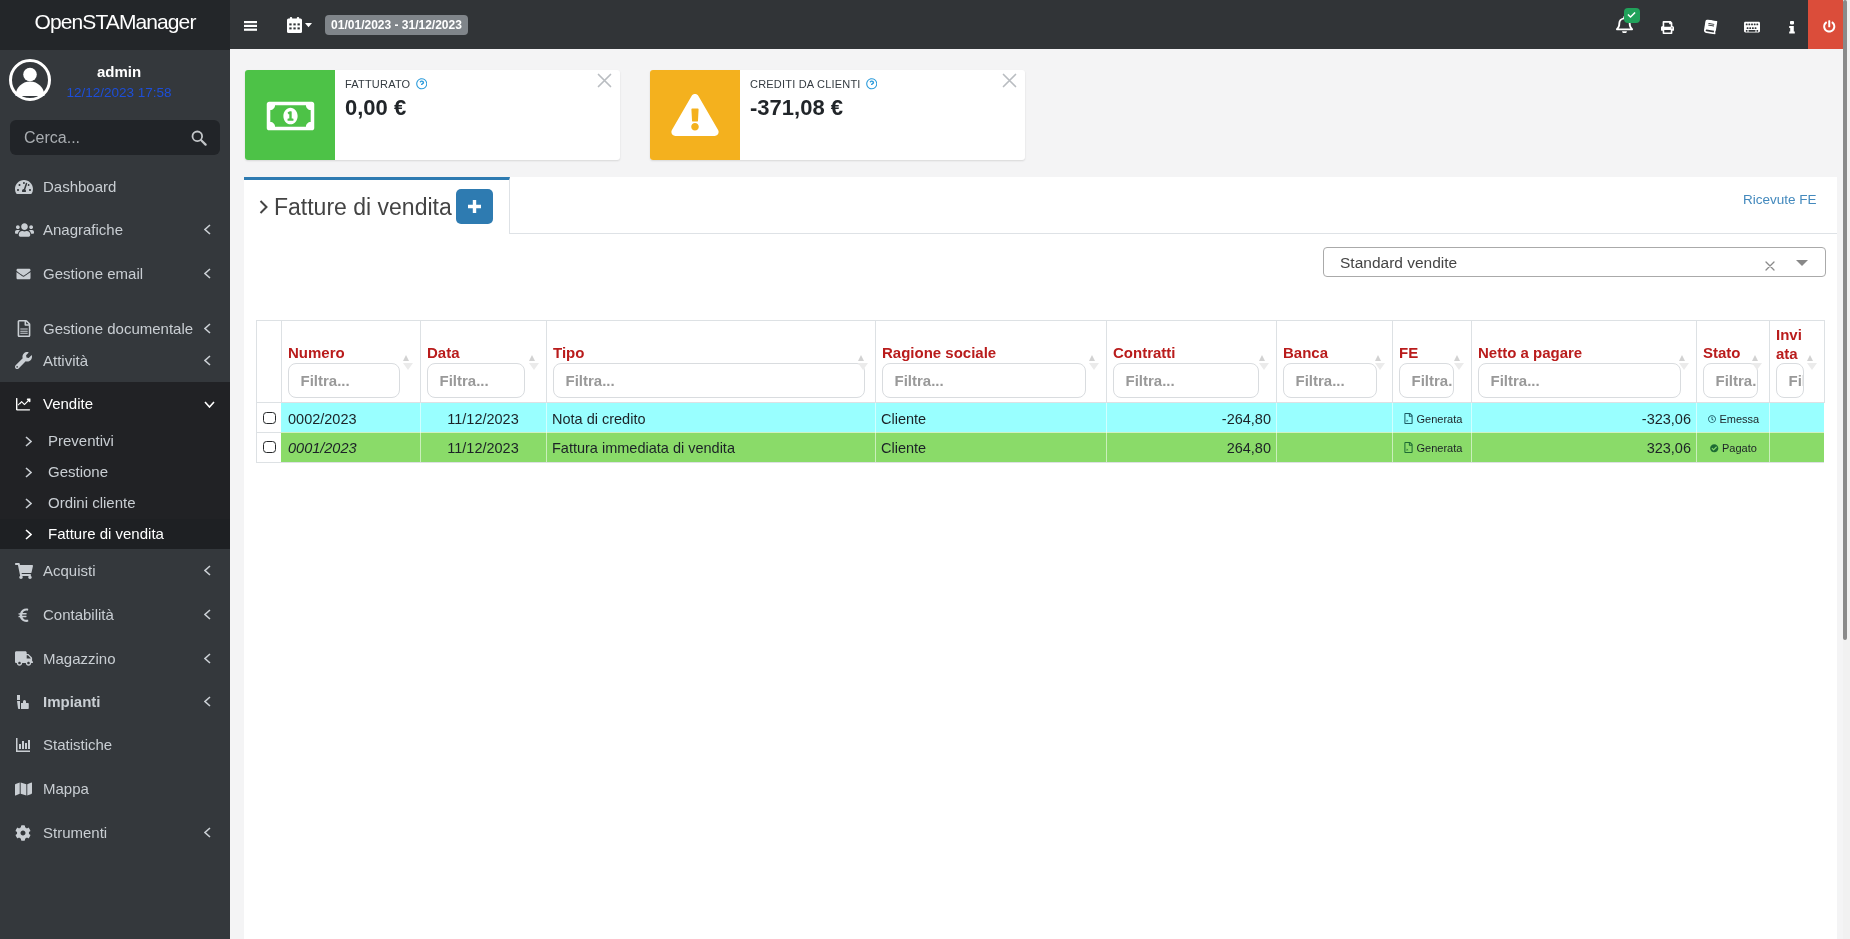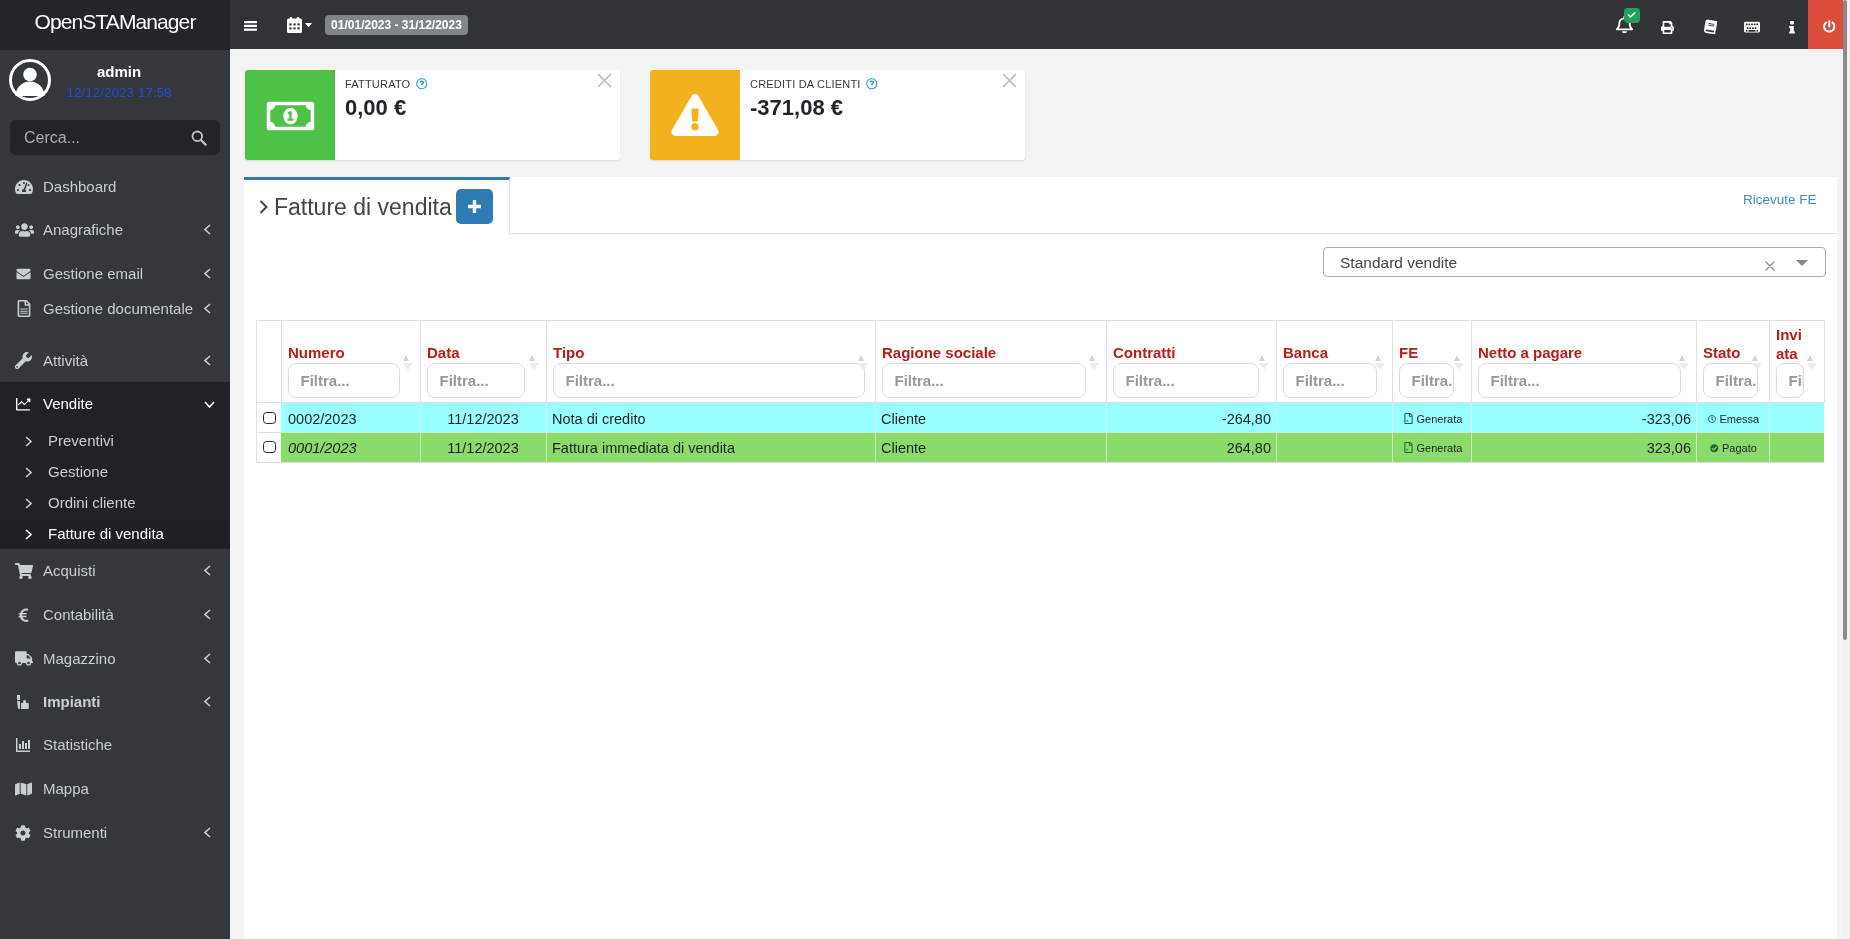--- a/index.html
+++ b/index.html
@@ -94,21 +94,21 @@
     </div>
     <div class="mi" style="top:258.5px;">
       <svg class="ic" width="17" height="14" viewBox="0 0 512 512" style="top:8px;">
         <path fill="#c9ced3" d="M502.3 190.8c3.9-3.1 9.7-.2 9.7 4.7V400c0 26.5-21.5 48-48 48H48c-26.5 0-48-21.5-48-48V195.6c0-5 5.7-7.8 9.7-4.7 22.4 17.4 52.1 39.5 154.1 113.6 21.1 15.4 56.7 47.8 92.2 47.6 35.7.3 72-32.8 92.3-47.6 102-74.1 131.6-96.3 154-113.7zM256 320c23.2.4 56.6-29.2 73.4-41.4 132.7-96.3 142.8-104.7 173.4-128.7 5.8-4.5 9.2-11.5 9.2-18.9v-19c0-26.5-21.5-48-48-48H48C21.5 64 0 85.5 0 112v19c0 7.4 3.4 14.3 9.2 18.9 30.6 23.9 40.7 32.4 173.4 128.7 16.8 12.2 50.2 41.8 73.4 41.4z"></path>
       </svg>
       <span class="lbl">Gestione email</span>
       <svg class="chev" width="7" height="11" viewBox="0 0 7 11">
         <path d="M6 1 L1 5.5 L6 10" fill="none" stroke="#c9ced3" stroke-width="1.6"></path>
       </svg>
     </div>
-    <div class="mi" style="top:294px;padding-left:37px;">
+    <div class="mi" style="top:314px;padding-left:37px;">
       <svg class="ic" width="14" height="17" viewBox="0 0 384 512" style="left:17px;top:6px;">
         <path fill="#c9ced3" d="M369.9 97.9L286 14C277 5 264.8-.1 252.1-.1H48C21.5 0 0 21.5 0 48v416c0 26.5 21.5 48 48 48h288c26.5 0 48-21.5 48-48V131.9c0-12.7-5.1-25-14.1-34zM332.1 128H256V51.9l76.1 76.1zM48 464V48h160v104c0 13.3 10.7 24 24 24h104v288H48zm32-48h224v-32H80v32zm0-64h224v-32H80v32zm0-64h224v-32H80v32z"></path>
       </svg>
       <span class="lbl">Gestione documentale</span>
       <svg class="chev" width="7" height="11" viewBox="0 0 7 11">
         <path d="M6 1 L1 5.5 L6 10" fill="none" stroke="#c9ced3" stroke-width="1.6"></path>
       </svg>
     </div>
     <div class="mi" style="top:345.5px;">
       <svg class="ic" width="17" height="17" viewBox="0 0 512 512" style="top:6px;">

